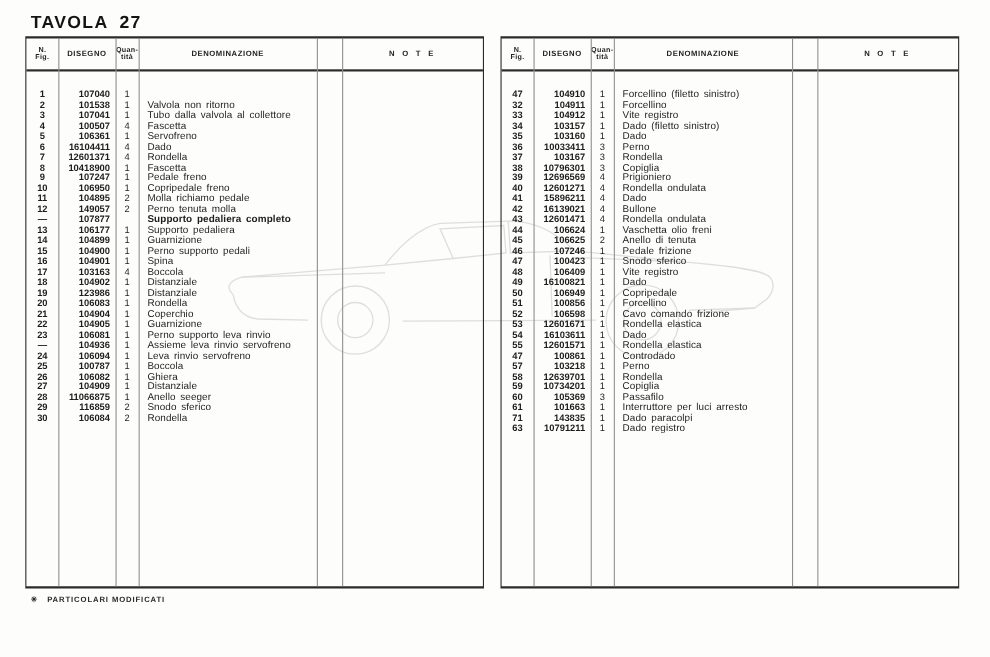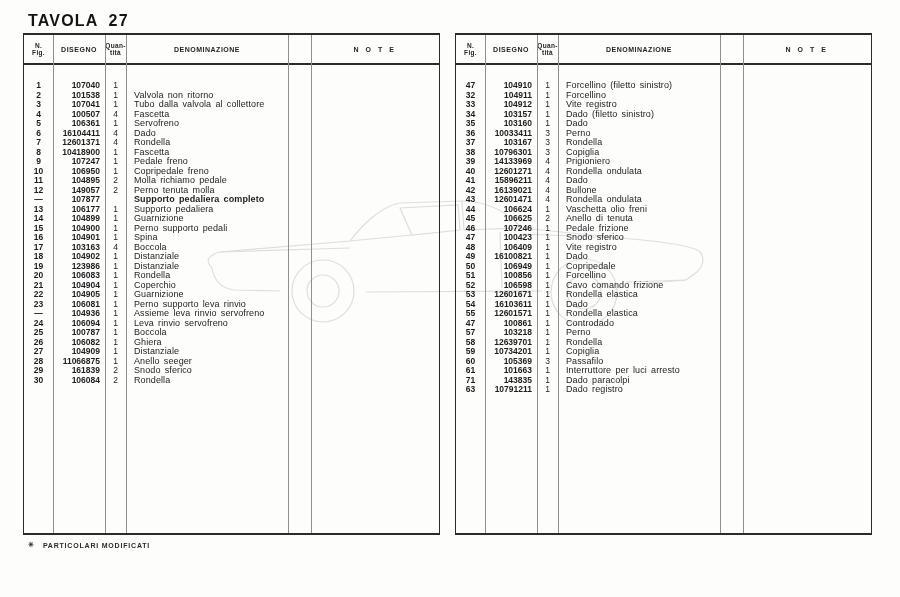--- a/index.html
+++ b/index.html
@@ -367,21 +367,21 @@
         <div class="trow">
           <div class="cell fig">28</div>
           <div class="cell disegno">11066875</div>
           <div class="cell qty">1</div>
           <div class="cell den">Anello seeger</div>
           <div class="cell mark"></div>
           <div class="cell note"></div>
         </div>
         <div class="trow">
           <div class="cell fig">29</div>
-          <div class="cell disegno">161839</div>
+          <div class="cell disegno">116859</div>
           <div class="cell qty">2</div>
           <div class="cell den">Snodo sferico</div>
           <div class="cell mark"></div>
           <div class="cell note"></div>
         </div>
         <div class="trow">
           <div class="cell fig">30</div>
           <div class="cell disegno">106084</div>
           <div class="cell qty">2</div>
           <div class="cell den">Rondella</div>
@@ -471,21 +471,21 @@
         <div class="trow">
           <div class="cell fig">38</div>
           <div class="cell disegno">10796301</div>
           <div class="cell qty">3</div>
           <div class="cell den">Copiglia</div>
           <div class="cell mark"></div>
           <div class="cell note"></div>
         </div>
         <div class="trow">
           <div class="cell fig">39</div>
-          <div class="cell disegno">14133969</div>
+          <div class="cell disegno">12696569</div>
           <div class="cell qty">4</div>
           <div class="cell den">Prigioniero</div>
           <div class="cell mark"></div>
           <div class="cell note"></div>
         </div>
         <div class="trow">
           <div class="cell fig">40</div>
           <div class="cell disegno">12601271</div>
           <div class="cell qty">4</div>
           <div class="cell den">Rondella ondulata</div>

